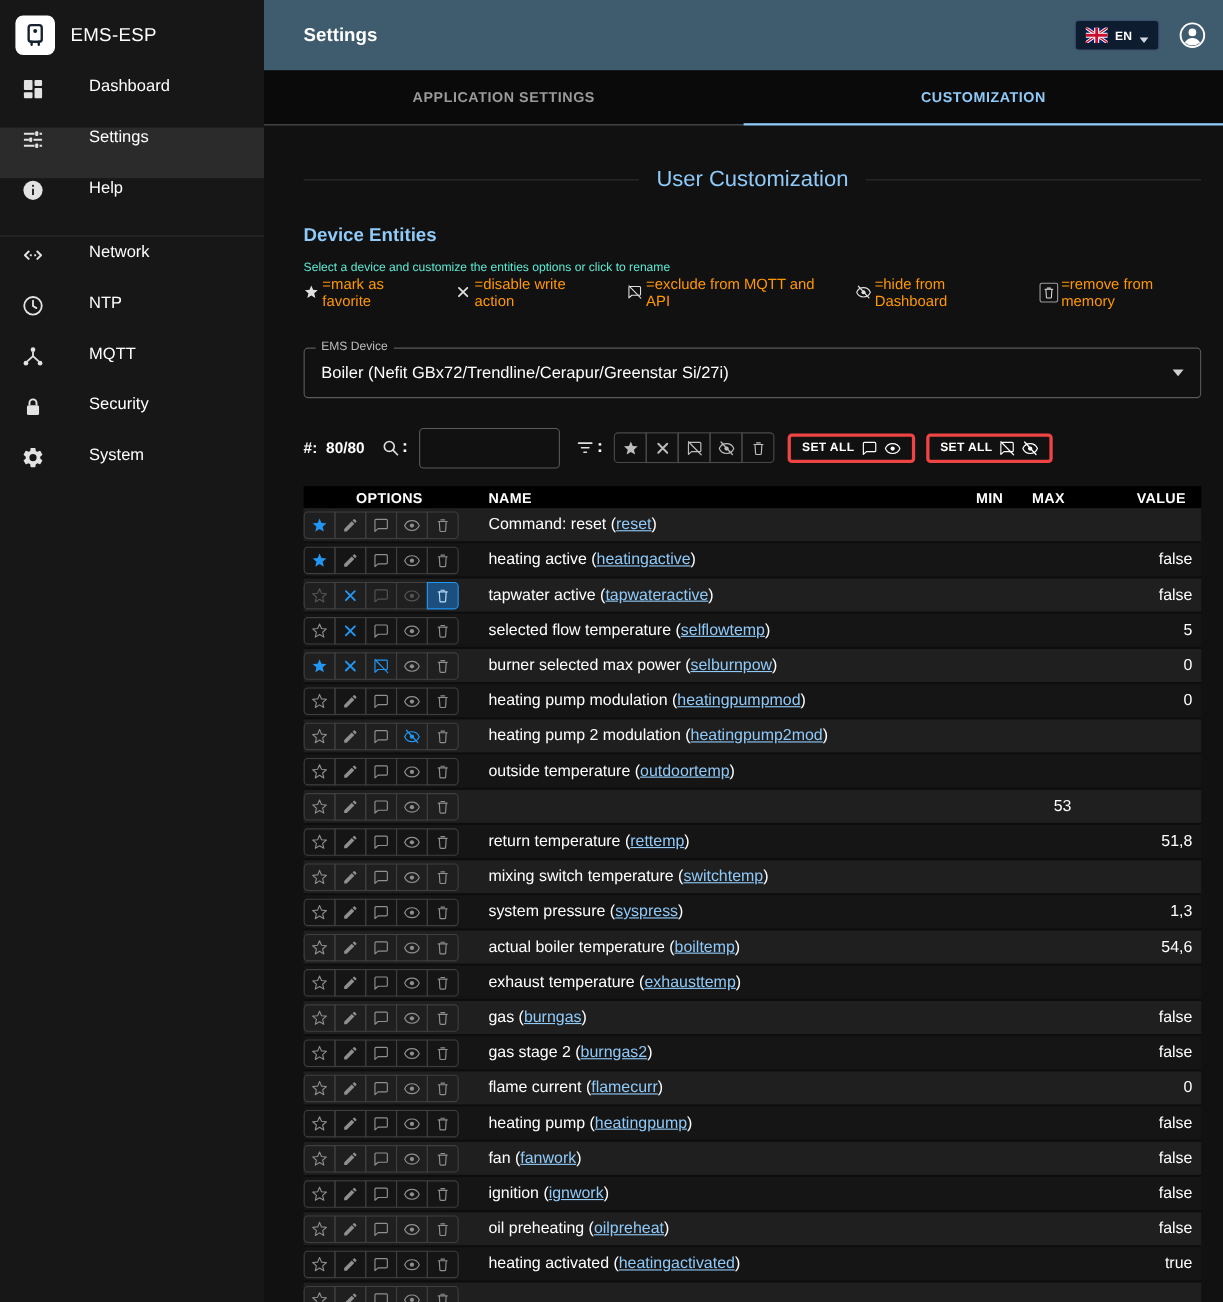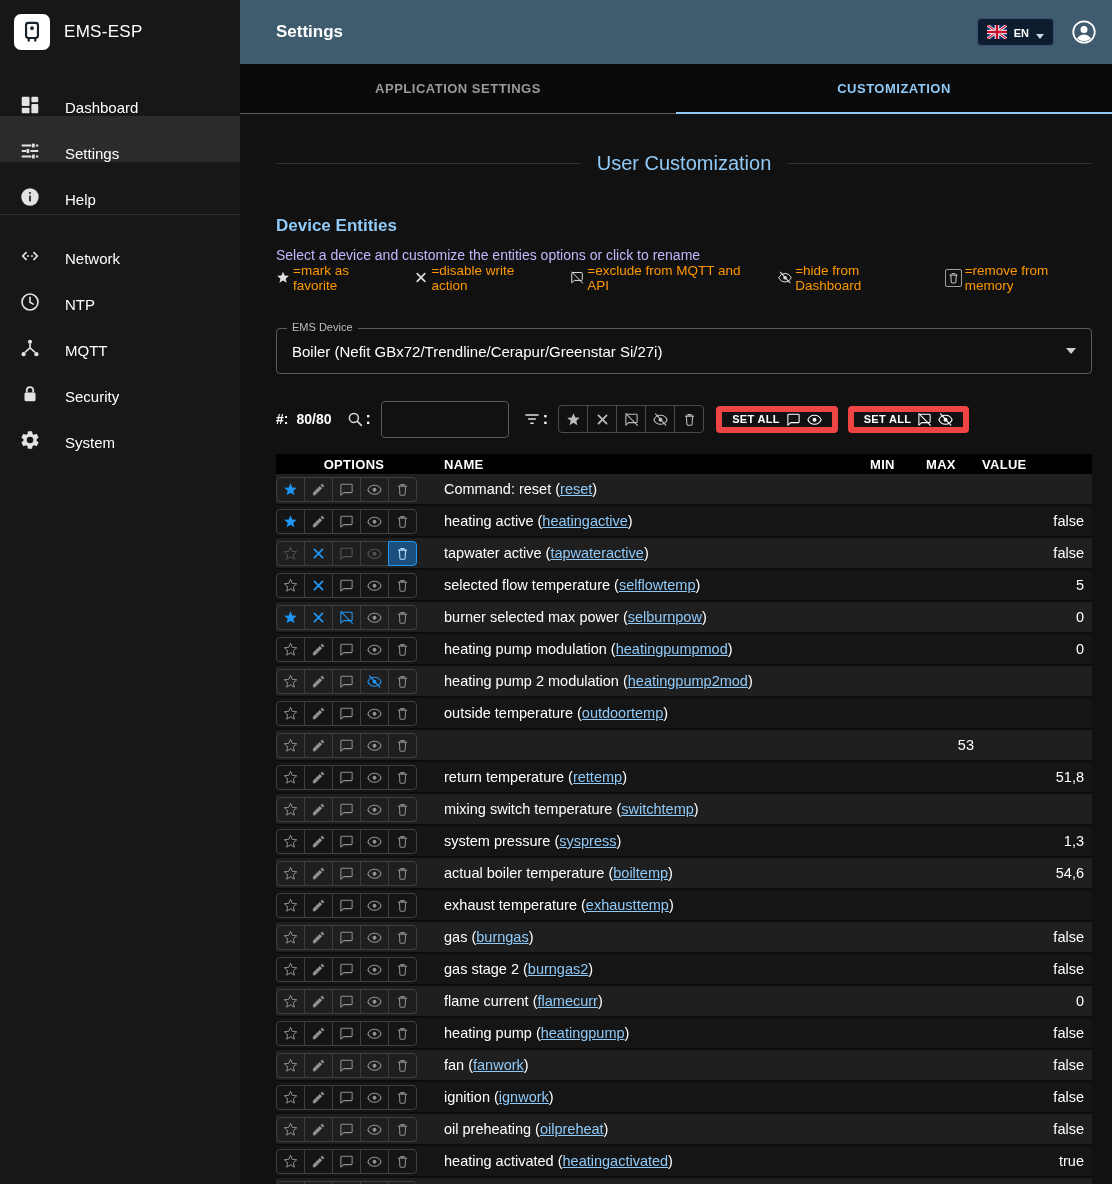--- a/index.html
+++ b/index.html
@@ -6,21 +6,21 @@
   html,body{width:1112px;height:1184px;overflow:hidden;background:#111;font-family:"Liberation Sans",sans-serif}
   .app{display:flex;width:100%;height:100%}
 
   
   .sidebar{width:240px;flex-shrink:0;background:#171717;display:flex;flex-direction:column}
   .sb-header{height:64px;display:flex;align-items:center;gap:14px;padding:0 14px;flex-shrink:0}
   .logo{width:36px;height:36px;background:#fff;border-radius:7px;display:flex;align-items:center;justify-content:center}
   .logo svg{width:26px;height:26px}
   .sb-title{color:#fff;font-size:17px;font-weight:normal;letter-spacing:.3px}
   .sb-nav{padding-top:6px}
-  .sb-item{height:46px;display:flex;align-items:flex-end;gap:24px;padding:0 16px 0 19px;cursor:pointer}
+  .sb-item{height:46px;display:flex;align-items:flex-start;gap:40px;padding:0 16px 0 19px;cursor:pointer}
   .sb-item.selected{background:#2b2b2b}
   .sb-icon{width:22px;height:22px;color:#e3e3e3;display:inline-flex}
   .sb-icon svg{width:22px;height:22px;fill:currentColor}
   .sb-label{font-size:15px;color:#fff}
   .sb-divider{height:1px;background:#2c2c2c;margin:6px 0}
 
   
   .main{flex:1;display:flex;flex-direction:column;background:#111;min-width:0}
   .topbar{height:64px;background:#3f5b6e;display:flex;align-items:center;padding:0 14px 0 36px;flex-shrink:0}
   .topbar-title{color:#fff;font-size:17px;font-weight:bold;flex:1}
@@ -34,22 +34,22 @@
   .tabbar{height:50px;display:flex;background:#0a0a0a;border-bottom:1px solid #5a5a5a;flex-shrink:0}
   .tab{flex:1;display:flex;align-items:center;justify-content:center;font-size:13px;font-weight:bold;letter-spacing:.5px;color:#9a9a9a;cursor:pointer;position:relative}
   .tab.active{color:#90caf9}
   .tab.active::after{content:"";position:absolute;left:0;right:0;bottom:-1px;height:2px;background:#90caf9}
 
   
   .content{flex:1;padding:24px 20px 0 36px;overflow:hidden}
   .title-row{display:flex;align-items:center;gap:16px;margin-top:10px;height:30px}
   .tdiv{flex:1;height:1px;background:#2f2f2f}
   .page-title{color:#90caf9;font-size:20px}
-  .section-title{color:#90caf9;font-size:17px;font-weight:bold;margin-top:38px}
-  .hint{color:#c4b5fd;font-size:14px;margin-top:10px;line-height:19px}
+  .section-title{color:#90caf9;font-size:17px;font-weight:bold;margin-top:26px}
+  .hint{color:#5eead4;font-size:11px;margin-top:10px;line-height:19px}
   .legend{display:flex;align-items:center;gap:24px;color:#ff9800;font-size:13.5px;margin-top:2px;height:21px}
   .legend-item{display:inline-flex;align-items:center;gap:3px}
   .licn{width:15px;height:15px;display:inline-flex;color:#e0e0e0}
   .licn.boxed{border:1px solid #9e9e9e;border-radius:2px;padding:1px;width:18px;height:18px}
   .licn svg{width:100%;height:100%;fill:currentColor}
 
   .dev-select{position:relative;margin-top:40px;height:46px;border:1px solid #5a5a5a;border-radius:4px;display:flex;align-items:center;padding:0 15px;cursor:pointer}
   .dev-select-label{position:absolute;top:-8px;left:10px;background:#111;padding:0 5px;font-size:11px;color:#bdbdbd}
   .dev-select-value{color:#fff;font-size:15px;flex:1}
 
@@ -58,34 +58,34 @@
   .tb-count{margin-left:8px}
   .tb-icn{width:18px;height:18px;color:#e0e0e0;display:inline-flex;margin-left:14px}
   .tb-icn svg{width:100%;height:100%;fill:currentColor}
   .tb-colon{color:#fff;font-weight:bold;margin-left:2px}
   .tb-input{width:128px;height:37px;background:transparent;border:1px solid #5a5a5a;border-radius:4px;color:#fff;padding:0 10px;font-size:14px;margin-left:10px;outline:none}
   .fgroup{display:flex;margin-left:10px}
   .fbtn{width:30px;height:28px;border:1px solid #4a4a4a;background:transparent;display:flex;align-items:center;justify-content:center;color:#bdbdbd;cursor:pointer;margin-left:-1px}
   .fbtn:first-child{margin-left:0;border-radius:4px 0 0 4px}
   .fbtn:last-child{border-radius:0 4px 4px 0}
   .setall-container{display:flex;align-items:center;gap:10px;margin-left:12px}
-  .setall{display:flex;align-items:center;gap:6px;height:27px;border:6px solid #ef4444;border-radius:4px;background:transparent;color:#fff;font-size:11px;font-weight:bold;letter-spacing:.3px;padding:0 10px;cursor:pointer}
+  .setall{display:flex;align-items:center;gap:6px;height:27px;border:3px solid #ef4444;border-radius:4px;background:transparent;color:#fff;font-size:11px;font-weight:bold;letter-spacing:.3px;padding:0 10px;cursor:pointer}
   .icn{display:inline-flex;align-items:center;justify-content:center}
   .icn svg{width:100%;height:100%;fill:currentColor}
   .fbtn .icn,.setall .icn{width:15px;height:15px}
   .setall .icn{color:#fff}
   .setall-label{color:#fff}
 
   
   .etable{margin-top:16px}
   .ehead,.erow{display:grid;grid-template-columns:156px 1fr 56px 56px 110px;align-items:center}
   .ehead{background:#000;height:20px;color:#fff;font-size:13px;font-weight:bold;letter-spacing:.3px}
   .h-opt{text-align:center}
   .h-name{padding-left:12px}
-  .h-min,.h-max,.h-val{padding-right:14px}
+  .h-min,.h-max,.h-val{text-align:right;padding-right:14px}
   .erow{height:32px;border-bottom:2px solid #0d0d0d}
   .ebody .erow:nth-child(odd){background:#1f1f1f}
   .ebody .erow:nth-child(even){background:#151515}
   .opts{display:flex}
   .obtn{width:29px;height:25px;border:1px solid #3f3f3f;background:transparent;display:flex;align-items:center;justify-content:center;color:#8f8f8f;cursor:pointer;margin-left:-1px}
   .obtn:first-child{margin-left:0;border-radius:4px 0 0 4px}
   .obtn:last-child{border-radius:0 4px 4px 0}
   .obtn .icn{width:15px;height:15px}
   .obtn.active{color:#2196f3}
   .obtn.del-active{background:#1d4f7e;color:#bbdefb;border-color:#2196f3}

